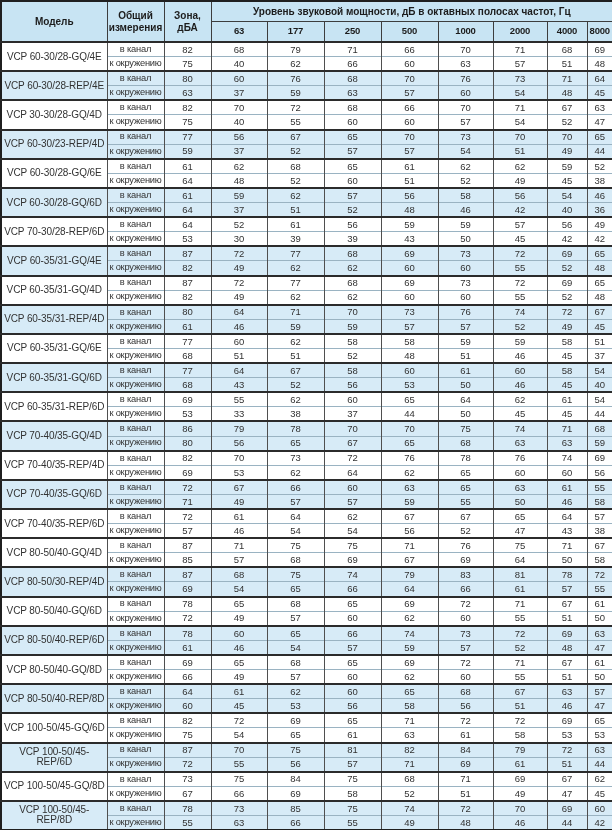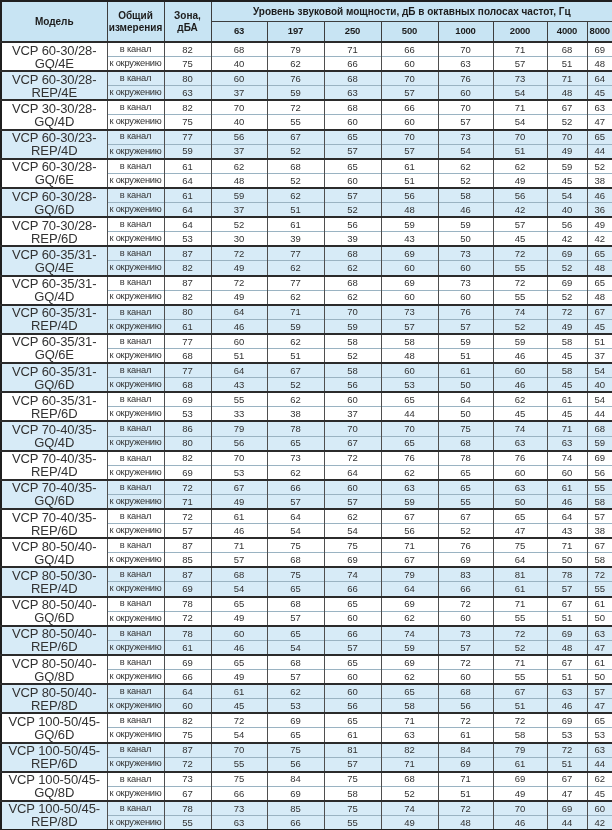--- a/index.html
+++ b/index.html
@@ -27,21 +27,21 @@
   tbody td {
     font-size: 9.5px; color: #323232;
     border-left: 1px solid #4f4f4f; border-right: 1px solid #4f4f4f;
     background: var(--row-plain-bg, #ffffff);
     line-height: 1;
   }
   tbody tr { height: 14.6px; }
   tbody tr.group-start td { border-top: 2px solid #2b2b2b; }
   tbody tr.inner td { border-top: 1px solid #9ab3c2; }
   tbody tr.shaded td { background: var(--row-shaded-bg, #d7ebf7); }
-  td.model-cell { font-size: 13px; letter-spacing: -0.1px; }
+  td.model-cell { font-size: 10px; letter-spacing: -0.1px; }
   td.zone-cell { font-size: 9.3px; letter-spacing: -0.2px; margin-top: 19px; }
 </style>
 </head>
 <body>
 
 <div class="wrap">
   <table>
     <colgroup>
       <col style="width:106px">
         <col style="width:57px">
@@ -57,21 +57,21 @@
     </colgroup>
     <thead>
       <tr class="h1">
         <th rowspan="2">Модель</th>
         <th rowspan="2">Общий измерения</th>
         <th rowspan="2">Зона, дБА</th>
         <th colspan="8">Уровень звуковой мощности, дБ в октавных полосах частот, Гц</th>
       </tr>
       <tr class="h2">
         <th class="freq">63</th>
-        <th class="freq">197</th>
+        <th class="freq">177</th>
         <th class="freq">250</th>
         <th class="freq">500</th>
         <th class="freq">1000</th>
         <th class="freq">2000</th>
         <th class="freq">4000</th>
         <th class="freq">8000</th>
       </tr>
     </thead>
     <tbody>
         <tr class="group-start">

